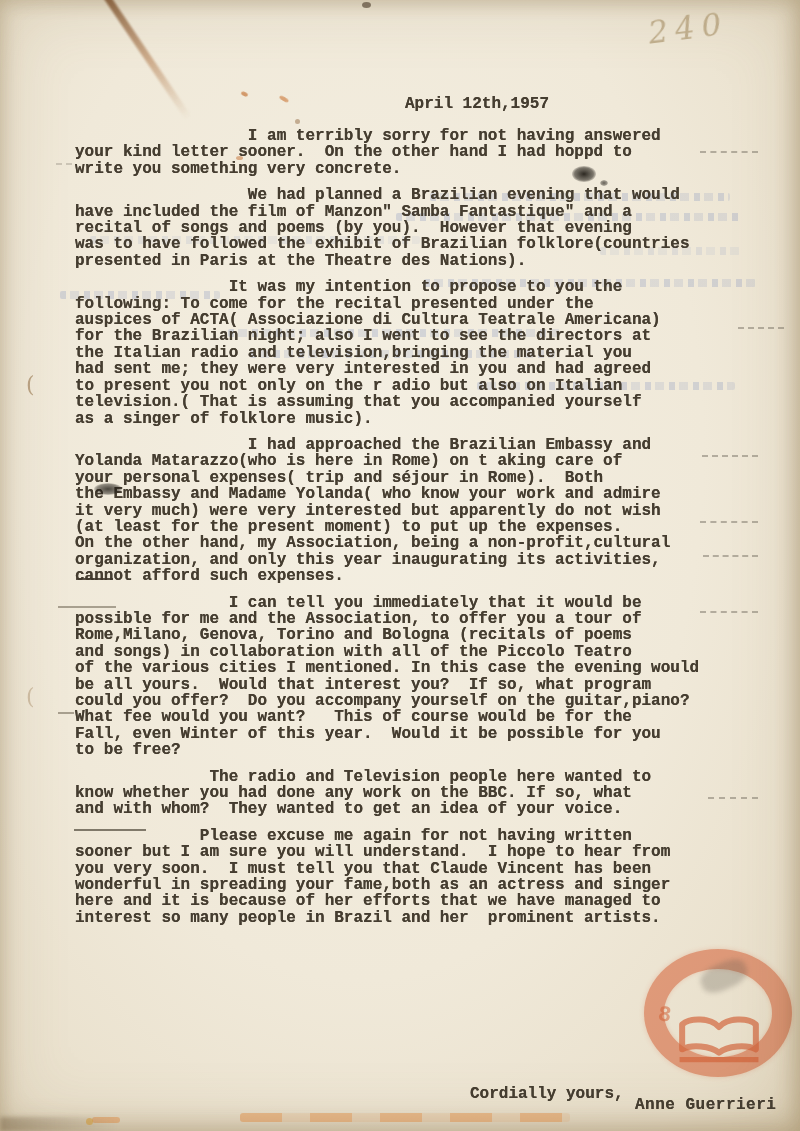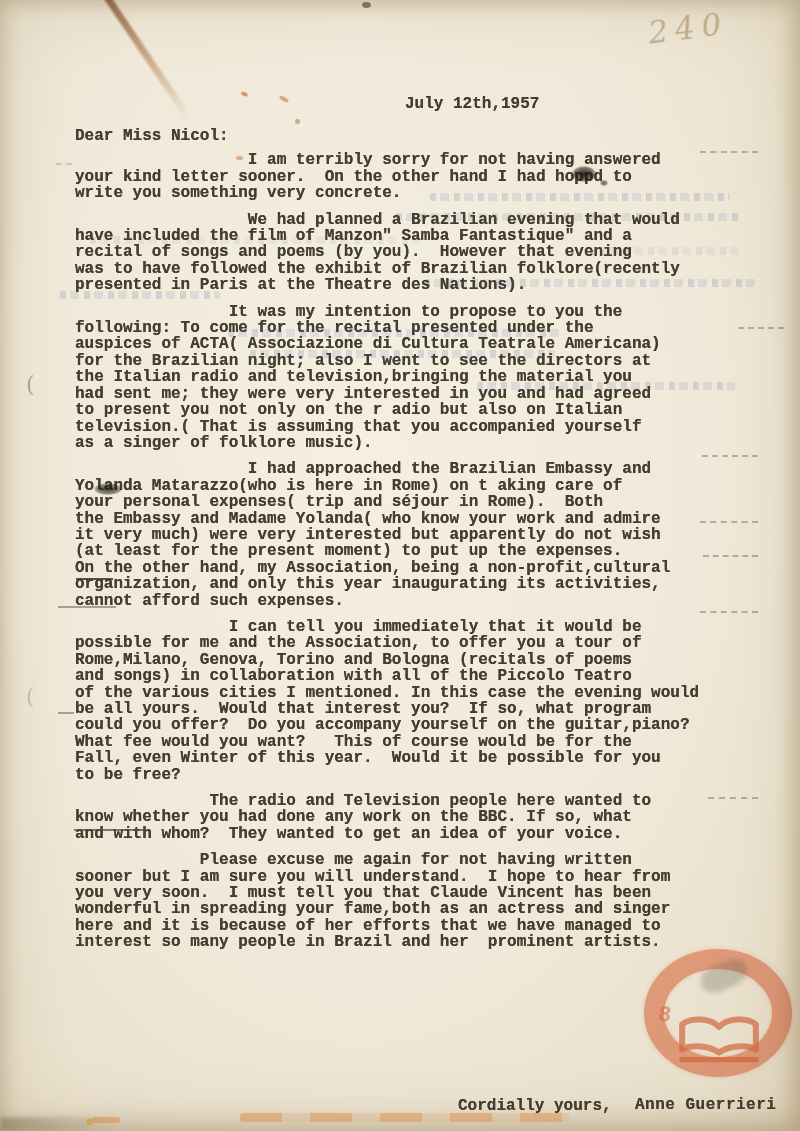--- a/index.html
+++ b/index.html
@@ -13,21 +13,21 @@
                     inset 0 6px 16px rgba(130,105,60,.10);}
   
   .typed{color:#453d30;font-weight:700;font-size:16px;line-height:16.4px;
          text-shadow:0 0 .6px rgba(62,54,42,.85);}
   #letter-body{position:absolute;left:75px;top:128px;}
   .salutation{white-space:pre;margin:0 0 8px 0;}
   .para{white-space:pre;margin:0 0 10px 0;}
   .paragraphs .para:nth-child(8),
   .paragraphs .para:nth-child(9){margin-left:15px;}
   #date-line{position:absolute;left:405px;top:96px;}
-  #closing-line{position:absolute;left:458px;top:1086px;margin-top:12px;}
+  #closing-line{position:absolute;left:470px;top:1086px;}
   #signature-line{position:absolute;left:627px;top:1097px;letter-spacing:.5px;margin-left:8px;}
   
   #hand-number{position:absolute;left:648px;top:8px;width:110px;
     font-family:"DejaVu Serif", serif;font-style:italic;font-weight:400;
     font-size:31px;color:rgba(178,158,120,.78);transform:rotate(-7deg);
     letter-spacing:7px;filter:blur(.4px);}
   
   .paren-mark{position:absolute;font-family:"DejaVu Serif",serif;font-size:22px;
     color:rgba(140,104,60,.55);}
   .pencil-dash{position:absolute;height:0;border-top:2px dashed rgba(112,106,95,.48);
@@ -92,32 +92,31 @@
   <div class="pencil-dash" style="left:702px;top:455px;width:56px;"></div>
   <div class="pencil-dash" style="left:700px;top:521px;width:58px;"></div>
   <div class="pencil-dash" style="left:703px;top:555px;width:55px;"></div>
   <div class="pencil-dash" style="left:700px;top:611px;width:58px;"></div>
   <div class="pencil-dash" style="left:708px;top:797px;width:50px;"></div>
   <div class="pencil-dash" style="left:56px;top:163px;width:16px;opacity:.6;"></div>
 
   <div class="paren-mark" style="left:26px;top:372px;">(</div>
   <div class="paren-mark" style="left:26px;top:684px;opacity:.6;">(</div>
 
-  <div id="date-line" class="typed">July 12th,1957</div>
+  <div id="date-line" class="typed">April 12th,1957</div>
 
   <div id="letter-body" class="typed">
-    <div class="salutation">Dear Miss Nicol:</div>
     <div class="paragraphs">
         <div class="para">                  I am terribly sorry for not having answered
 your kind letter sooner.  On the other hand I had hoppd to
 write you something very concrete.</div>
         <div class="para">                  We had planned a Brazilian evening that would
 have included the film of Manzon" Samba Fantastique" and a
 recital of songs and poems (by you).  However that evening
-was to have followed the exhibit of Brazilian folklore(recently
+was to have followed the exhibit of Brazilian folklore(countries
 presented in Paris at the Theatre des Nations).</div>
         <div class="para">                It was my intention to propose to you the
 following: To come for the recital presented under the
 auspices of ACTA( Associazione di Cultura Teatrale Americana)
 for the Brazilian night; also I went to see the directors at
 the Italian radio and television,bringing the material you
 had sent me; they were very interested in you and had agreed
 to present you not only on the r adio but also on Italian
 television.( That is assuming that you accompanied yourself
 as a singer of folklore music).</div>

